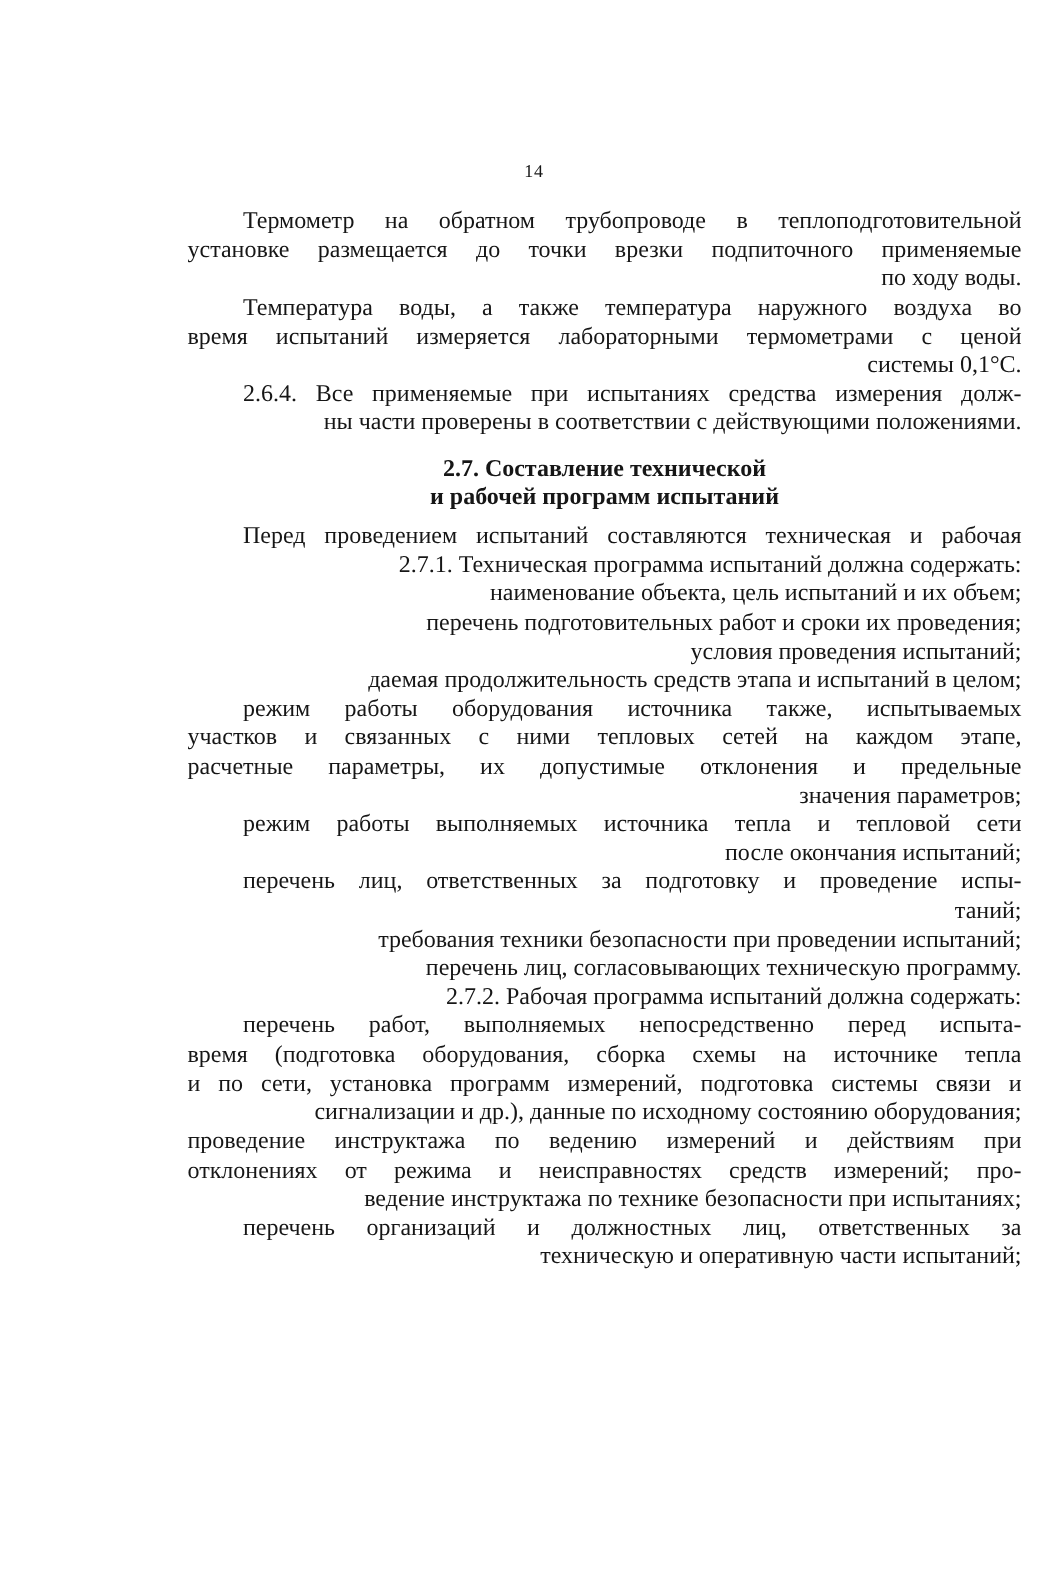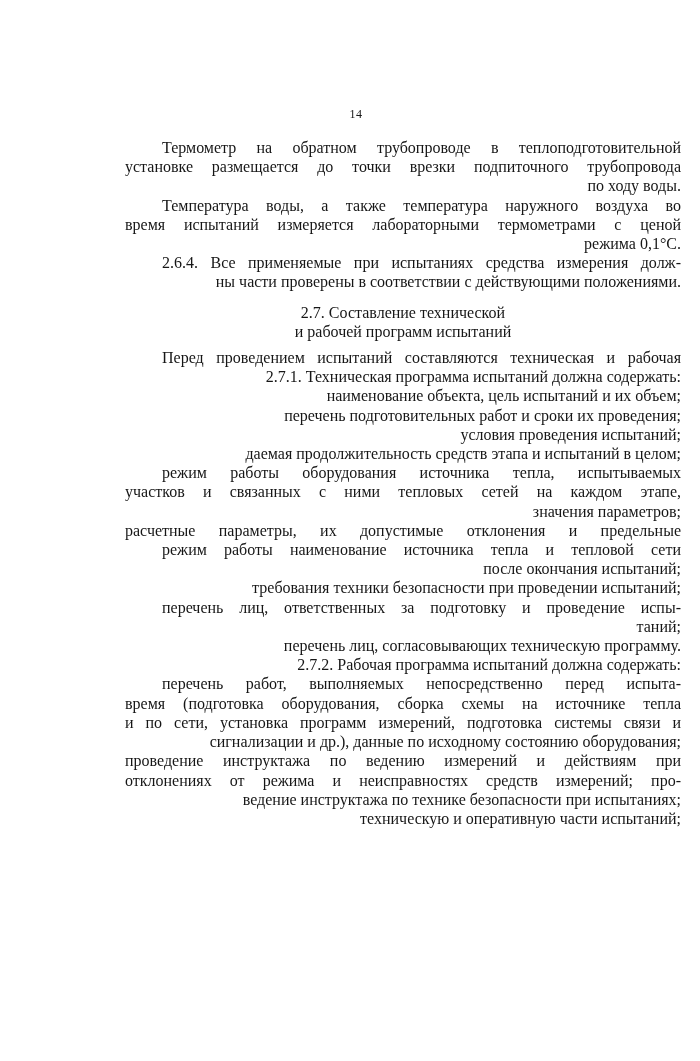--- a/index.html
+++ b/index.html
@@ -39,44 +39,44 @@
     text-justify: inter-word;
   }
   .line.just {
     text-align: justify;
     text-align-last: justify;
   }
   .line.indent {
     padding-left: 37px;
   }
   .heading {
-    font-weight: normal;
+    font-weight: bold;
     margin: 11px 0 7px 0;
   }
   .heading .line {
     text-align: center;
     text-align-last: center;
     padding-left: 0;
   }
 </style>
 </head>
 <body>
 
 <div class="page" style="background: rgb(255, 255, 255); color: rgb(22, 22, 22);">
   <div class="page-number">14</div>
   <div class="content" id="content">
       <div class="para">
         <div class="line indent just">Термометр на обратном трубопроводе в теплоподготовительной</div>
-        <div class="line just">установке размещается до точки врезки подпиточного трубопровода</div>
+        <div class="line just">установке размещается до точки врезки подпиточного применяемые</div>
         <div class="line">по ходу воды.</div>
       </div>
       <div class="para">
         <div class="line indent just">Температура воды, а также температура наружного воздуха во</div>
         <div class="line just">время испытаний измеряется лабораторными термометрами с ценой</div>
-        <div class="line">режима 0,1°С.</div>
+        <div class="line">системы 0,1°С.</div>
       </div>
       <div class="para">
         <div class="line indent just">2.6.4. Все применяемые при испытаниях средства измерения долж-</div>
         <div class="line">ны части проверены в соответствии с действующими положениями.</div>
       </div>
       <div class="heading">
         <div class="line">2.7. Составление технической</div>
         <div class="line">и рабочей программ испытаний</div>
       </div>
       <div class="para">
@@ -91,50 +91,51 @@
       <div class="para">
         <div class="line indent">перечень подготовительных работ и сроки их проведения;</div>
       </div>
       <div class="para">
         <div class="line indent">условия проведения испытаний;</div>
       </div>
       <div class="para">
         <div class="line">даемая продолжительность средств этапа и испытаний в целом;</div>
       </div>
       <div class="para">
-        <div class="line indent just">режим работы оборудования источника тепла, испытываемых</div>
+        <div class="line indent just">режим работы оборудования источника также, испытываемых</div>
         <div class="line just">участков и связанных с ними тепловых сетей на каждом этапе,</div>
+        <div class="line just">расчетные параметры, их допустимые отклонения и предельные</div>
         <div class="line">значения параметров;</div>
-        <div class="line just">расчетные параметры, их допустимые отклонения и предельные</div>
       </div>
       <div class="para">
-        <div class="line indent just">режим работы наименование источника тепла и тепловой сети</div>
+        <div class="line indent just">режим работы выполняемых источника тепла и тепловой сети</div>
         <div class="line">после окончания испытаний;</div>
-      </div>
-      <div class="para">
-        <div class="line indent">требования техники безопасности при проведении испытаний;</div>
       </div>
       <div class="para">
         <div class="line indent just">перечень лиц, ответственных за подготовку и проведение испы-</div>
         <div class="line">таний;</div>
+      </div>
+      <div class="para">
+        <div class="line indent">требования техники безопасности при проведении испытаний;</div>
       </div>
       <div class="para">
         <div class="line indent">перечень лиц, согласовывающих техническую программу.</div>
       </div>
       <div class="para">
         <div class="line indent">2.7.2. Рабочая программа испытаний должна содержать:</div>
       </div>
       <div class="para">
         <div class="line indent just">перечень работ, выполняемых непосредственно перед испыта-</div>
         <div class="line just">время (подготовка оборудования, сборка схемы на источнике тепла</div>
         <div class="line just">и по сети, установка программ измерений, подготовка системы связи и</div>
         <div class="line">сигнализации и др.), данные по исходному состоянию оборудования;</div>
       </div>
       <div class="para">
         <div class="line just">проведение инструктажа по ведению измерений и действиям при</div>
         <div class="line just">отклонениях от режима и неисправностях средств измерений; про-</div>
         <div class="line">ведение инструктажа по технике безопасности при испытаниях;</div>
       </div>
       <div class="para">
+        <div class="line indent just">перечень организаций и должностных лиц, ответственных за</div>
         <div class="line">техническую и оперативную части испытаний;</div>
       </div>
     </div>
 </div>
 
 </body></html>

